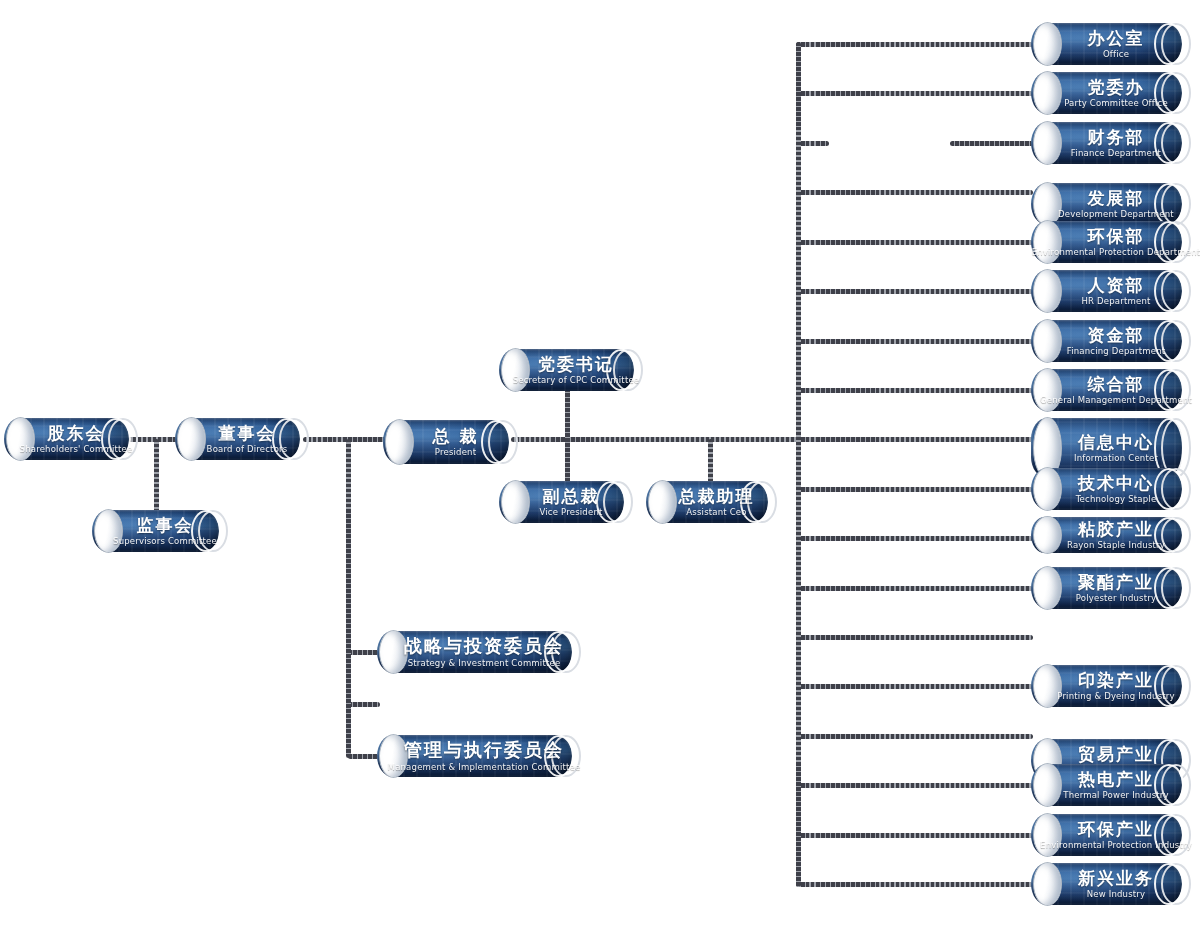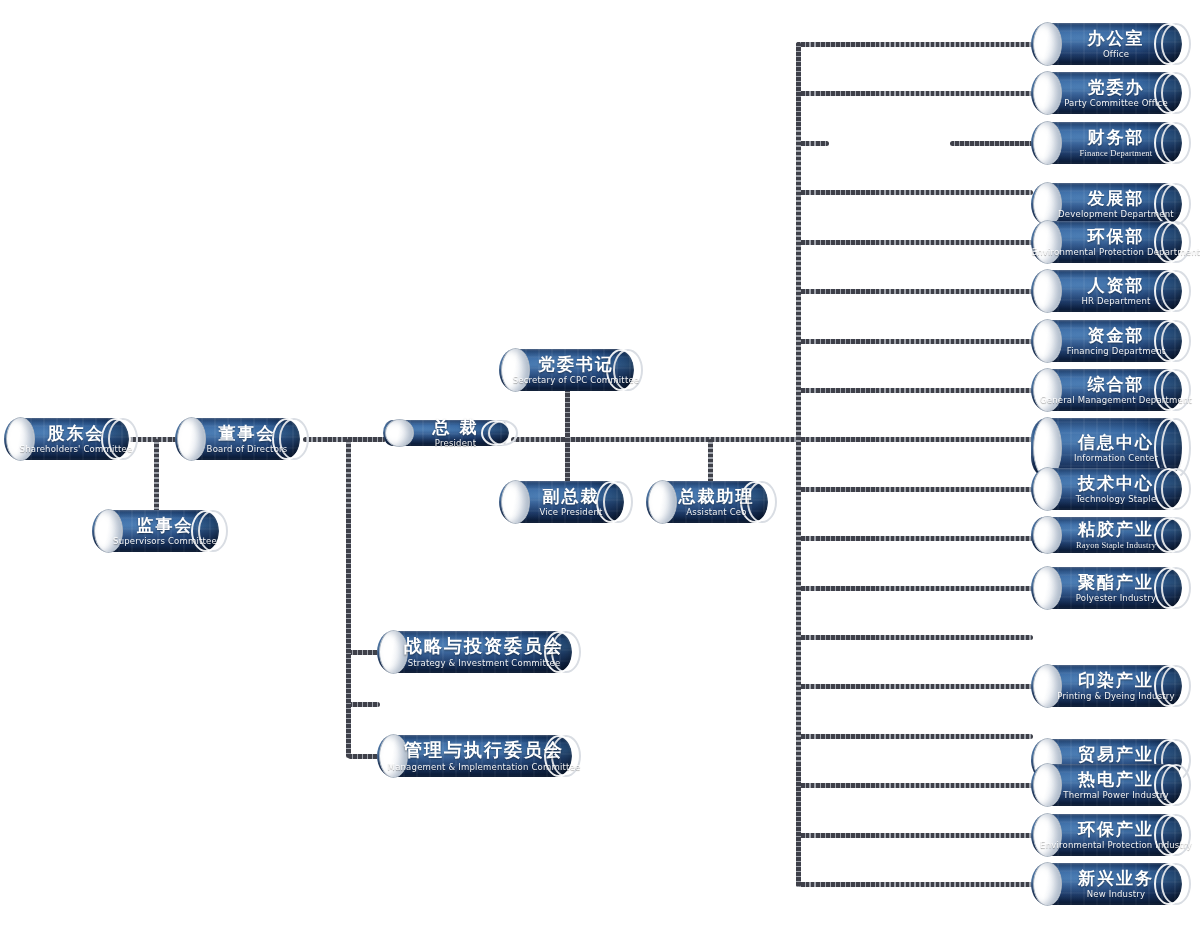--- a/index.html
+++ b/index.html
@@ -102,21 +102,21 @@
       <div class="node" style="left: 175px; top: 418px; width: 132px; height: 42px;">
         <div class="body"></div>
         <div class="ring ring-outer"></div>
         <div class="ring ring-mid"></div>
         <div class="cap"></div>
         <div class="txt">
           <div class="zh">董事会</div>
           <div class="en">Board of Directors</div>
         </div>
       </div>
-      <div class="node" style="left: 383px; top: 420px; width: 133px; height: 26px;">
+      <div class="node" style="left: 383px; top: 420px; width: 133px; height: 44px;">
         <div class="body"></div>
         <div class="ring ring-outer"></div>
         <div class="ring ring-mid"></div>
         <div class="cap"></div>
         <div class="txt">
           <div class="zh">总 裁</div>
           <div class="en">President</div>
         </div>
       </div>
       <div class="node" style="left: 499px; top: 349px; width: 142px; height: 42px;">
@@ -182,21 +182,21 @@
       <div class="node" style="left: 1031px; top: 72px; width: 158px; height: 42px;">
         <div class="body"></div>
         <div class="ring ring-outer"></div>
         <div class="ring ring-mid"></div>
         <div class="cap"></div>
         <div class="txt">
           <div class="zh">党委办</div>
           <div class="en">Party Committee Office</div>
         </div>
       </div>
-      <div class="node" style="left: 1031px; top: 122px; width: 158px; height: 42px; font-family: Liberation Serif, serif;">
+      <div class="node" style="left: 1031px; top: 122px; width: 158px; height: 42px;">
         <div class="body"></div>
         <div class="ring ring-outer"></div>
         <div class="ring ring-mid"></div>
         <div class="cap"></div>
         <div class="txt">
           <div class="zh">财务部</div>
           <div class="en">Finance Department</div>
         </div>
       </div>
       <div class="node" style="left: 1031px; top: 171px; width: 158px; height: 42px; margin-top: 12px;">
@@ -262,21 +262,21 @@
       <div class="node" style="left: 1031px; top: 468px; width: 158px; height: 42px;">
         <div class="body"></div>
         <div class="ring ring-outer"></div>
         <div class="ring ring-mid"></div>
         <div class="cap"></div>
         <div class="txt">
           <div class="zh">技术中心</div>
           <div class="en">Technology Staple</div>
         </div>
       </div>
-      <div class="node" style="left: 1031px; top: 517px; width: 158px; height: 36px; font-family: Liberation Serif, serif;">
+      <div class="node" style="left: 1031px; top: 517px; width: 158px; height: 36px;">
         <div class="body"></div>
         <div class="ring ring-outer"></div>
         <div class="ring ring-mid"></div>
         <div class="cap"></div>
         <div class="txt">
           <div class="zh">粘胶产业</div>
           <div class="en">Rayon Staple Industry</div>
         </div>
       </div>
       <div class="node" style="left: 1031px; top: 567px; width: 158px; height: 42px;">

